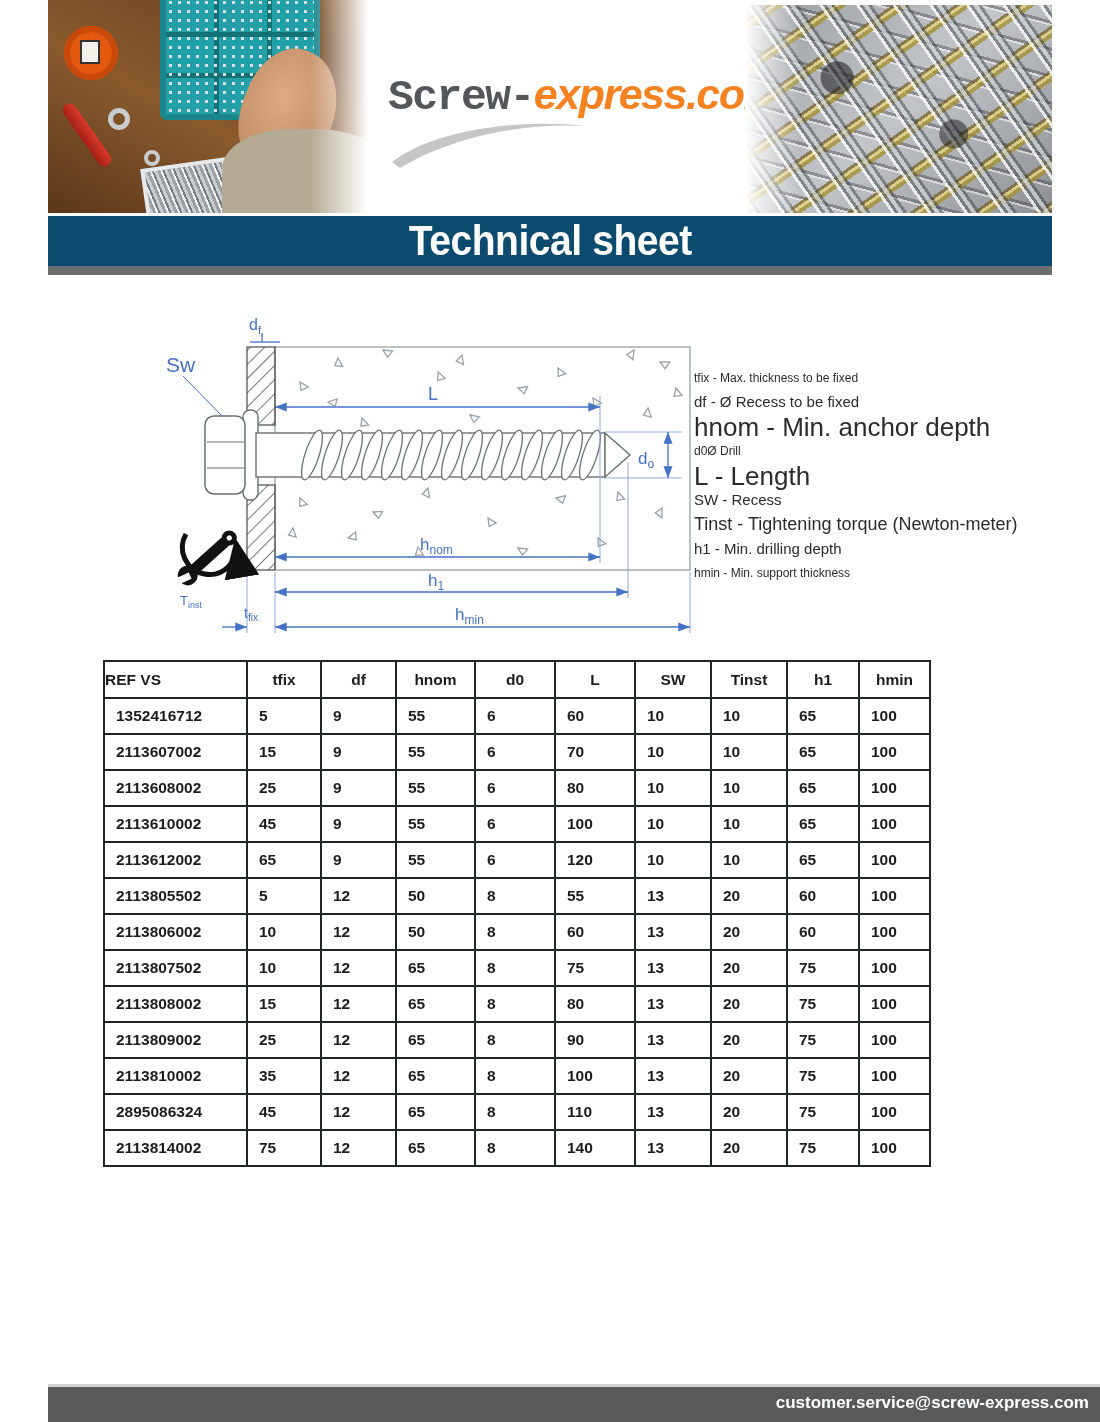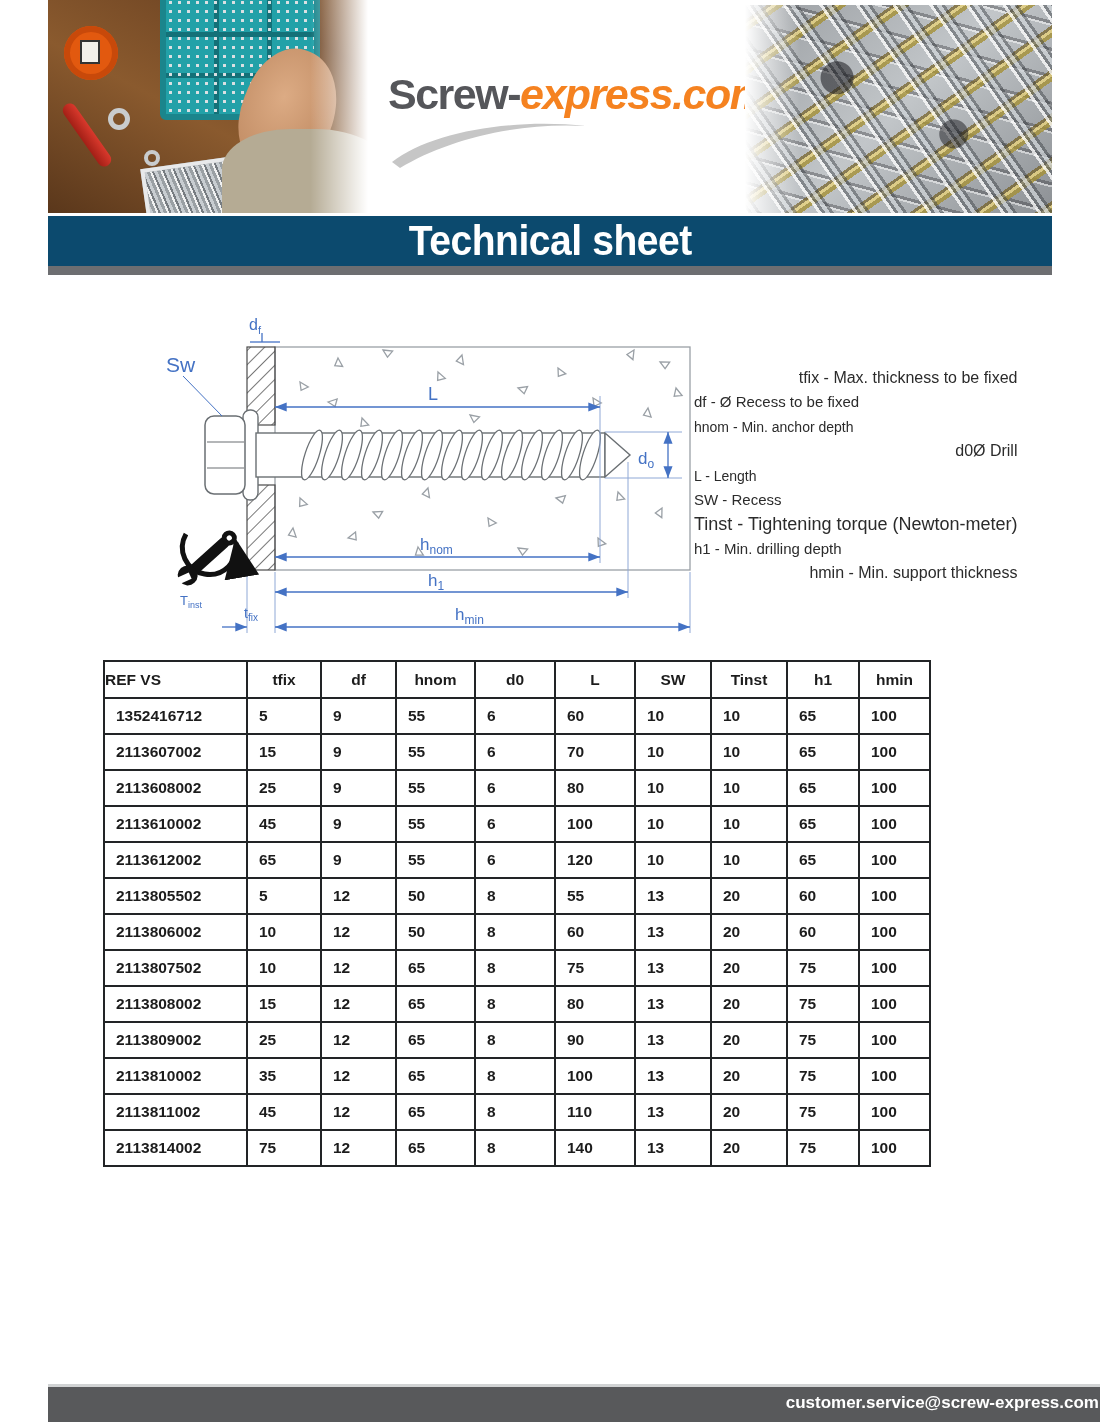--- a/index.html
+++ b/index.html
@@ -38,21 +38,21 @@
     background:
       repeating-linear-gradient(75deg, rgba(255,255,255,.85) 0 2px, rgba(110,115,120,.8) 2px 4px, rgba(205,210,214,.9) 4px 7px, rgba(0,0,0,0) 7px 10px),
       #9aa0a4;
     border:4px solid #e8e9ea; transform:rotate(-8deg); }
   .fade-right { position:absolute; inset:0; background:linear-gradient(to right, rgba(255,255,255,0) 82%, #fff); }
   .fade-left  { position:absolute; inset:0; background:linear-gradient(to left,  rgba(255,255,255,0) 82%, #fff); }
 
   .hero-center { position:absolute; left:368px; top:0; width:377px; height:213px; background:#fff; }
   .logo-line { position:absolute; left:20px; top:70px; font-size:43px; font-weight:bold;
     letter-spacing:-1.5px; white-space:nowrap; }
-  .logo-gray { color:#55565a; }
+  .logo-gray { color:#55565a;font-family:Liberation Mono, monospace; }
   .logo-orange { color:#f58220; font-style:italic; }
   .swoosh { position:absolute; left:16px; top:116px; }
 
   .photo-right { left:745px; top:5px; width:307px; height:208px;
     background:
       radial-gradient(circle at 30% 35%, rgba(25,25,30,.55) 0 16px, rgba(0,0,0,0) 17px),
       radial-gradient(circle at 68% 62%, rgba(25,25,30,.5) 0 14px, rgba(0,0,0,0) 15px),
       repeating-linear-gradient(55deg, rgba(255,255,255,.75) 0 3px, rgba(90,95,100,.6) 3px 6px, rgba(205,210,214,.75) 6px 10px, rgba(55,60,65,.45) 10px 13px, rgba(0,0,0,0) 13px 30px),
       repeating-linear-gradient(-35deg, rgba(165,145,55,.8) 0 4px, rgba(228,208,128,.85) 4px 7px, rgba(115,95,35,.7) 7px 10px, rgba(0,0,0,0) 10px 36px),
       repeating-linear-gradient(15deg, rgba(255,255,255,.5) 0 2px, rgba(40,40,45,.35) 2px 5px, rgba(0,0,0,0) 5px 26px),
@@ -62,36 +62,36 @@
   .banner { position:absolute; left:48px; top:216px; width:1004px; height:50px;
     background:#0c4a6e; color:#fff; text-align:center; }
   .banner-text { display:inline-block; font-size:42px; font-weight:bold; line-height:50px;
     transform:scaleX(.93); letter-spacing:-.5px; }
   .banner-shadow { position:absolute; left:48px; top:266px; width:1004px; height:9px; background:#6d6e71; }
 
   
   .diagram-wrap { position:absolute; left:0; top:300px; width:1100px; height:352px; }
   .legend { position:absolute; left:694px; top:66px; color:#2b2b2b; white-space:nowrap; }
   .lg-sm { font-size:15px;   line-height:24.4px; }
-  .lg-md { font-size:16px; line-height:24.4px;text-align:right; }
-  .lg-lg { font-size:14px; line-height:24.4px; }
+  .lg-md { font-size:12px; line-height:24.4px; }
+  .lg-lg { font-size:26px; line-height:24.4px; }
   .lg-tq { font-size:18px;   line-height:24.4px; }
 
   
   .spec-table { position:absolute; left:103px; top:660px; border-collapse:collapse; table-layout:fixed; }
   .spec-table th, .spec-table td { border:2px solid #222426; font-weight:bold;
     color:#1c1c1c; overflow:hidden; }
   .spec-table th { height:37px; font-size:15.5px; text-align:center; }
   .spec-table th.first { text-align:left; padding-left:0; }
   .spec-table td { height:36px; font-size:15.5px; text-align:left; padding-left:11px; }
 
   
   .footer { position:absolute; left:48px; top:1384px; width:1052px; height:38px;
     background:#58595b; border-top:3px solid #d1d3d4; color:#fff; font-weight:bold;
-    font-size:17px; text-align:right; line-height:32px; padding-right:1px; }
+    font-size:17px; text-align:right; line-height:32px; padding-right:11px; }
 </style>
 </head>
 <body>
 
 <div class="photo photo-left">
   <div class="organizer-box"></div>
   <div class="tape-measure">
     <div class="tape-measure-window"></div>
   </div>
   <div class="screwdriver"></div>
@@ -415,21 +415,21 @@
         <td>12</td>
         <td>65</td>
         <td>8</td>
         <td>100</td>
         <td>13</td>
         <td>20</td>
         <td>75</td>
         <td>100</td>
       </tr>
       <tr>
-        <td>2113811002</td>
+        <td>2895086324</td>
         <td>45</td>
         <td>12</td>
         <td>65</td>
         <td>8</td>
         <td>110</td>
         <td>13</td>
         <td>20</td>
         <td>75</td>
         <td>100</td>
       </tr>

